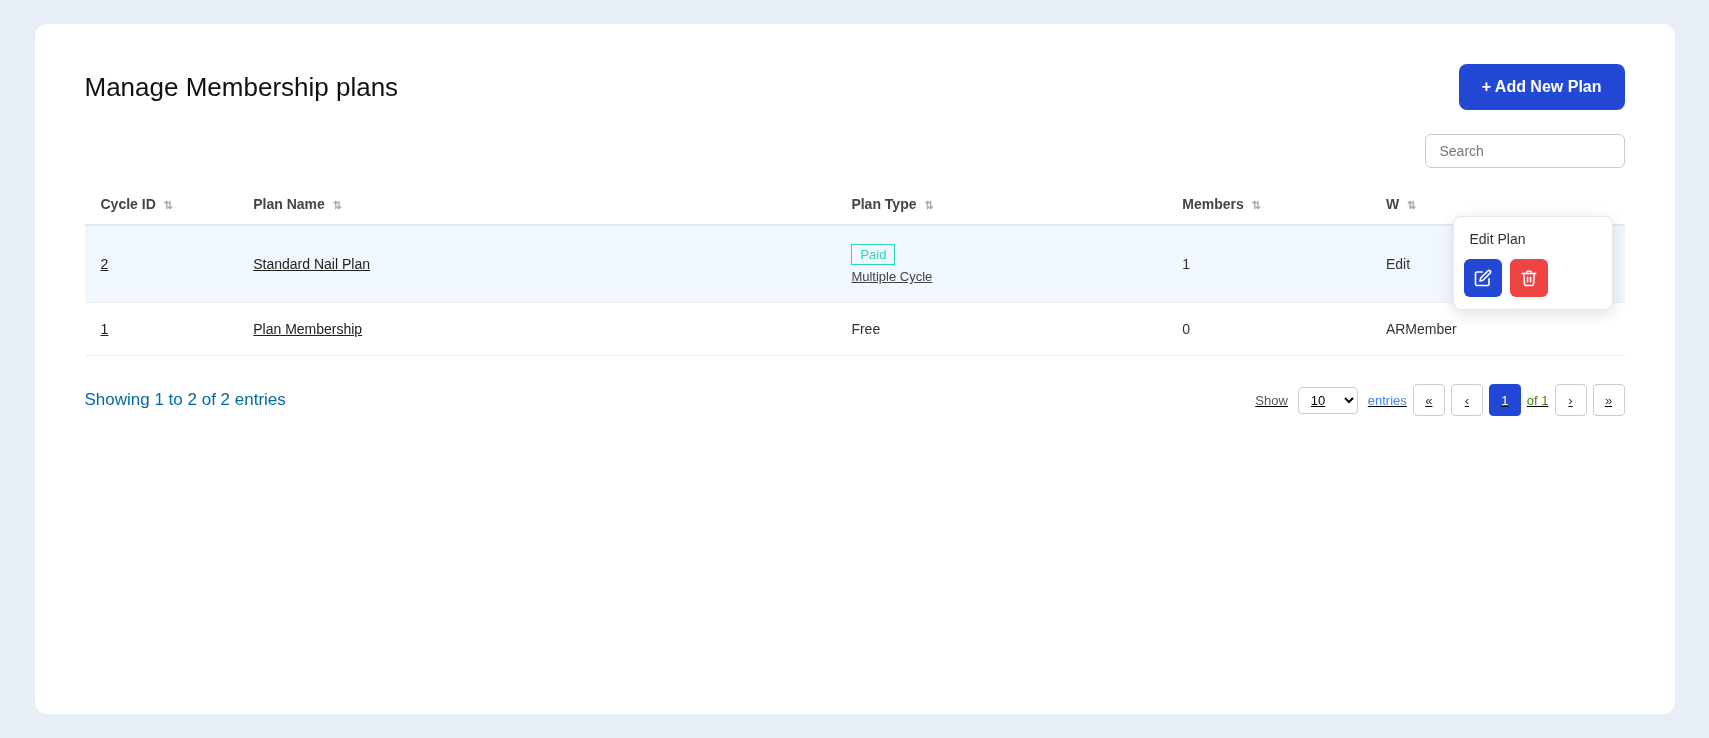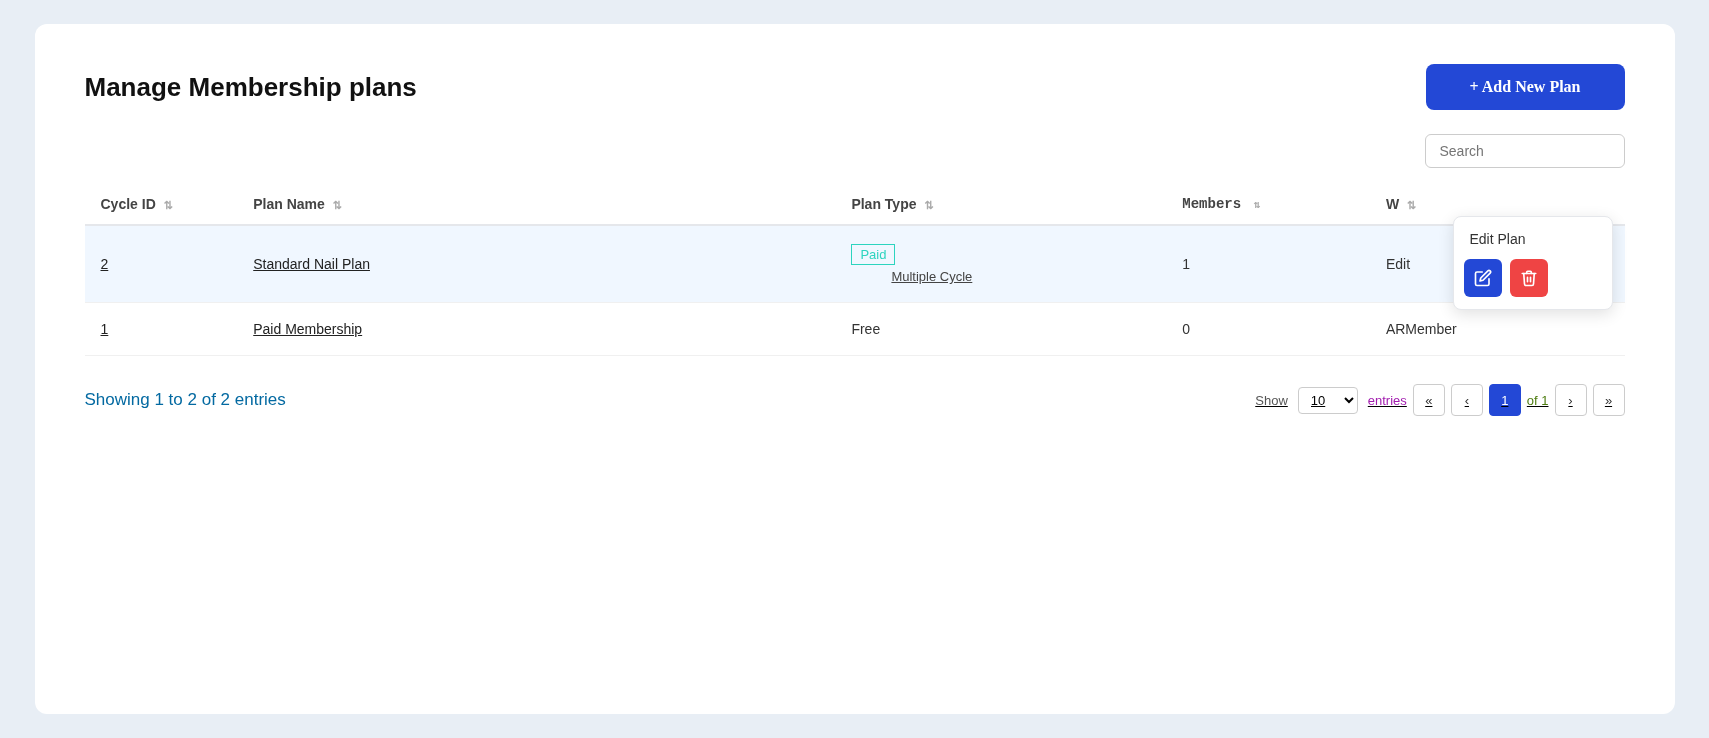--- a/index.html
+++ b/index.html
@@ -21,36 +21,35 @@
       position: relative;
     }
     .header-row {
       display: flex;
       align-items: center;
       justify-content: space-between;
       margin-bottom: 24px;
     }
     .page-title {
       font-size: 26px;
-      font-weight: 700;
+      font-weight: 400;
       color: #111;
     }
     .add-btn {
       background: #2348d6;
       color: #fff;
       border: none;
       border-radius: 8px;
-      padding: 14px 44px;
+      padding: 14px 23px;
       font-size: 16px;
       font-weight: 600;
       cursor: pointer;
       display: flex;
       align-items: center;
       gap: 8px;
-      font-family: Liberation Serif, serif;
     }
     .search-row {
       display: flex;
       justify-content: flex-end;
       margin-bottom: 16px;
     }
     .search-input {
       border: 1px solid #ccc;
       border-radius: 6px;
       padding: 8px 14px;
@@ -105,21 +104,20 @@
       font-size: 13px;
       font-weight: 500;
       margin-bottom: 4px;
     }
     .plan-cycle {
       display: block;
       color: #444;
       font-size: 13px;
       text-decoration: underline;
       cursor: pointer;
-      margin-left: 40px;
     }
     .actions-cell {
       position: relative;
     }
     .action-popup {
       position: absolute;
       right: 12px;
       top: -10px;
       background: #fff;
       border: 1px solid #e5e7eb;
@@ -183,21 +181,21 @@
     .entries-select {
       border: 1px solid #ccc;
       border-radius: 4px;
       padding: 4px 8px;
       font-size: 13px;
       cursor: pointer;
       background: #fff;
     }
     .entries-label {
       font-size: 13px;
-      color: #a21caf;
+      color: #3b82f6;
       margin-left: 4px;
     }
     .page-btn {
       border: 1px solid #ccc;
       background: #fff;
       border-radius: 4px;
       width: 32px;
       height: 32px;
       cursor: pointer;
       font-size: 13px;
@@ -211,21 +209,21 @@
       color: #fff;
       border-color: #2348d6;
     }
     .of-text {
       font-size: 13px;
       color: #4d7c0f;
     }
     .col-id { width: 120px; }
     .col-name { width: 470px; }
     .col-type { width: 260px; }
-    .col-members { width: 160px; font-family: Liberation Mono, monospace; }
+    .col-members { width: 160px; }
     .col-w { width: 200px; }
   </style>
 </head>
 <body>
 
 <div class="card">
 
   <div class="header-row">
     <h1 class="page-title">Manage Membership plans</h1>
     <button class="add-btn">+ Add New Plan</button>
@@ -297,21 +295,21 @@
             </div>
           </div>
         </td>
       </tr>
 
       <tr>
         <td>
           <span class="plan-link">1</span>
         </td>
         <td>
-          <span class="plan-link">Paid Membership</span>
+          <span class="plan-link">Plan Membership</span>
         </td>
         <td>Free</td>
         <td>0</td>
         <td>ARMember</td>
       </tr>
     </tbody>
   </table>
 
   <div class="footer-row">
     <span class="showing-text">Showing 1 to 2 of 2 entries</span>

